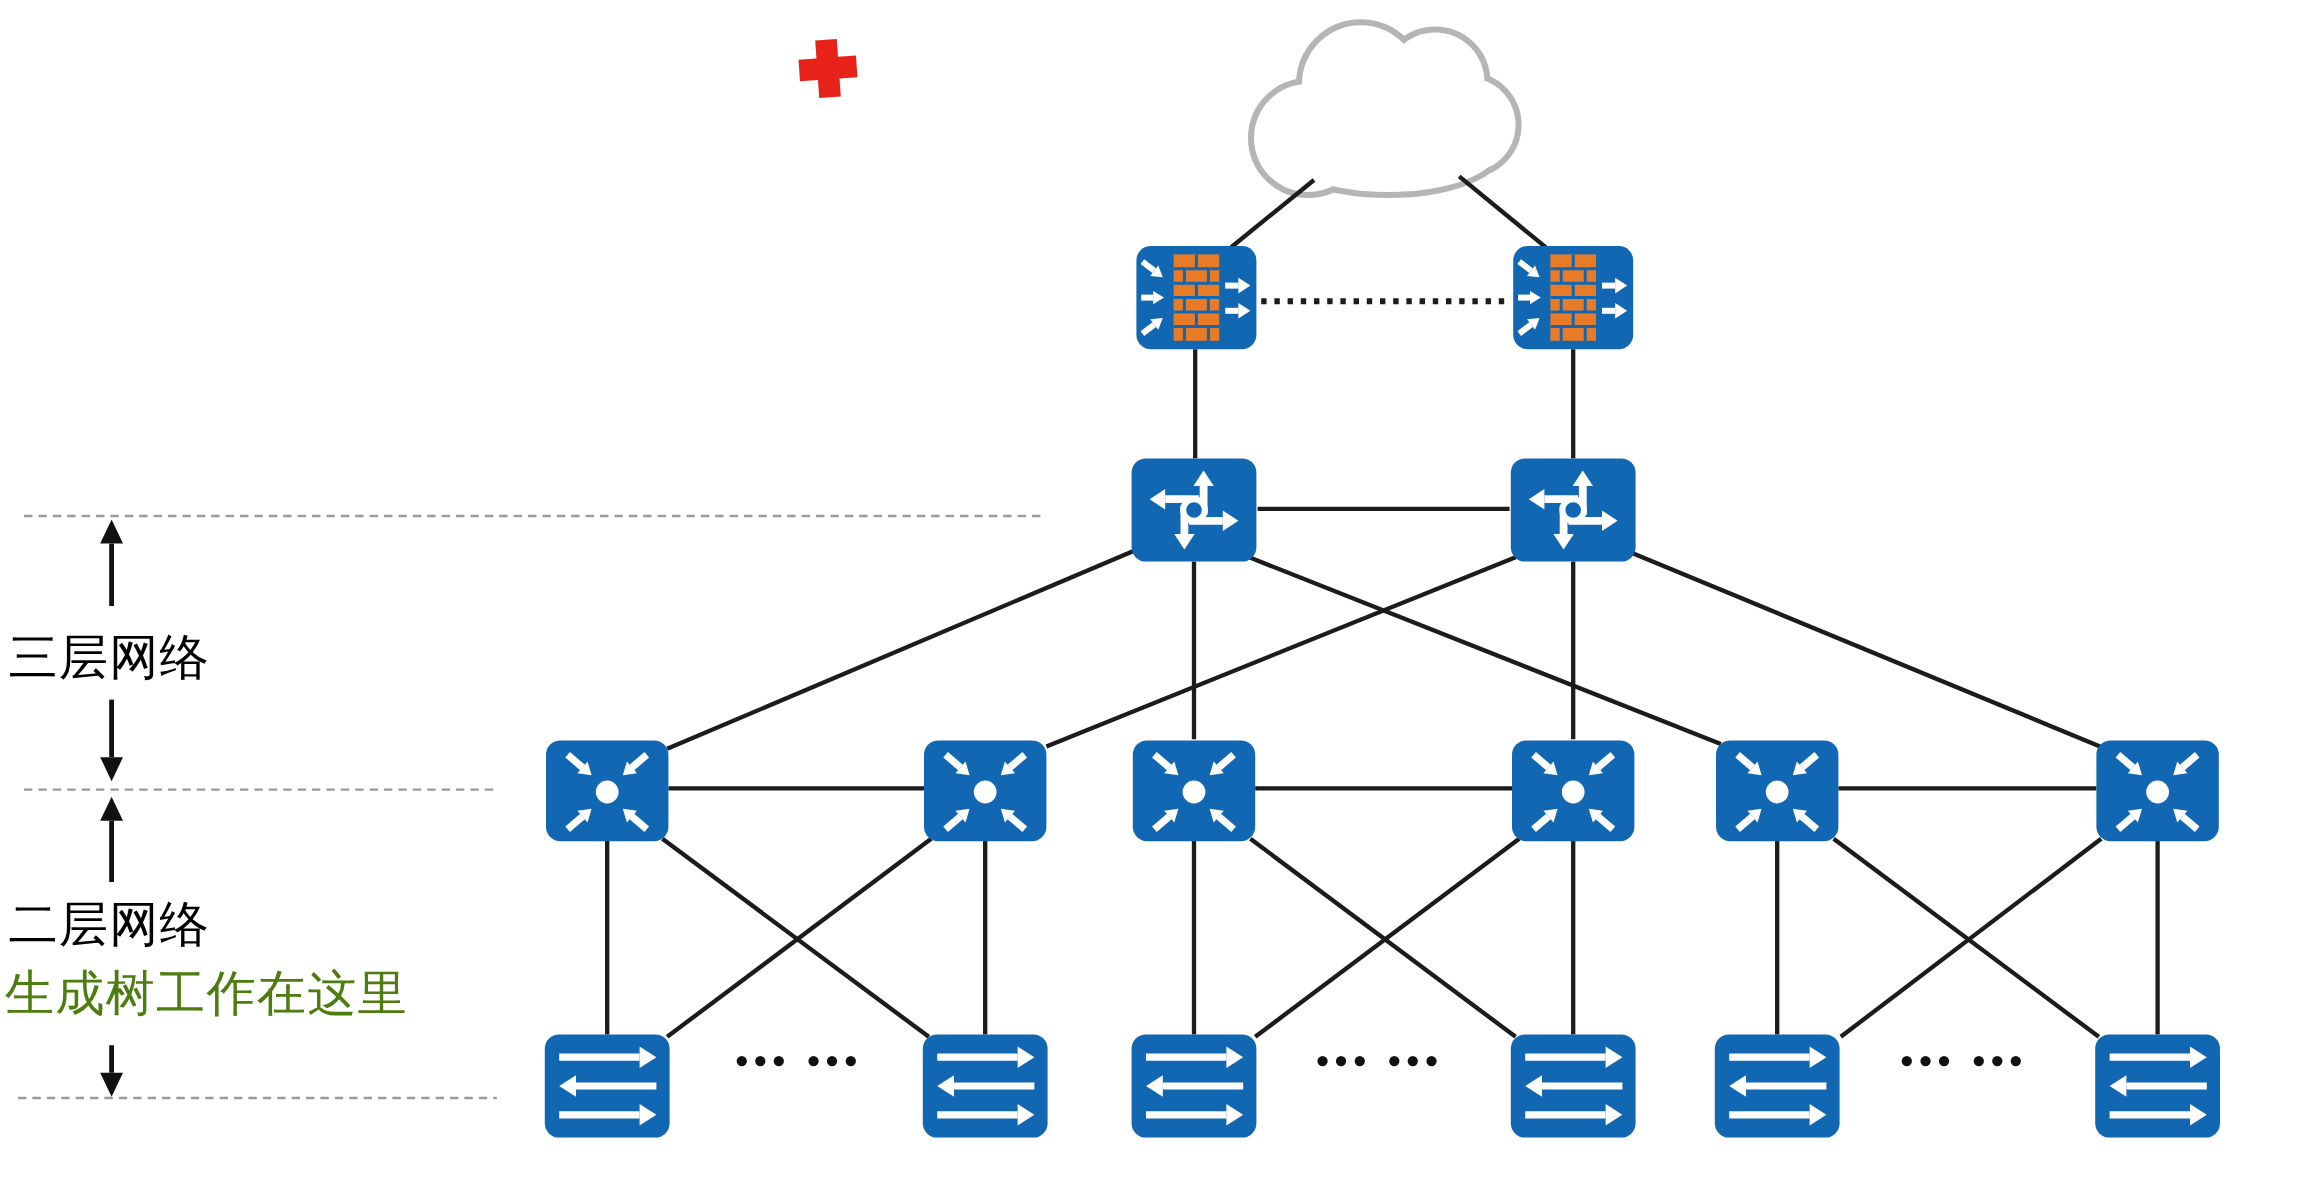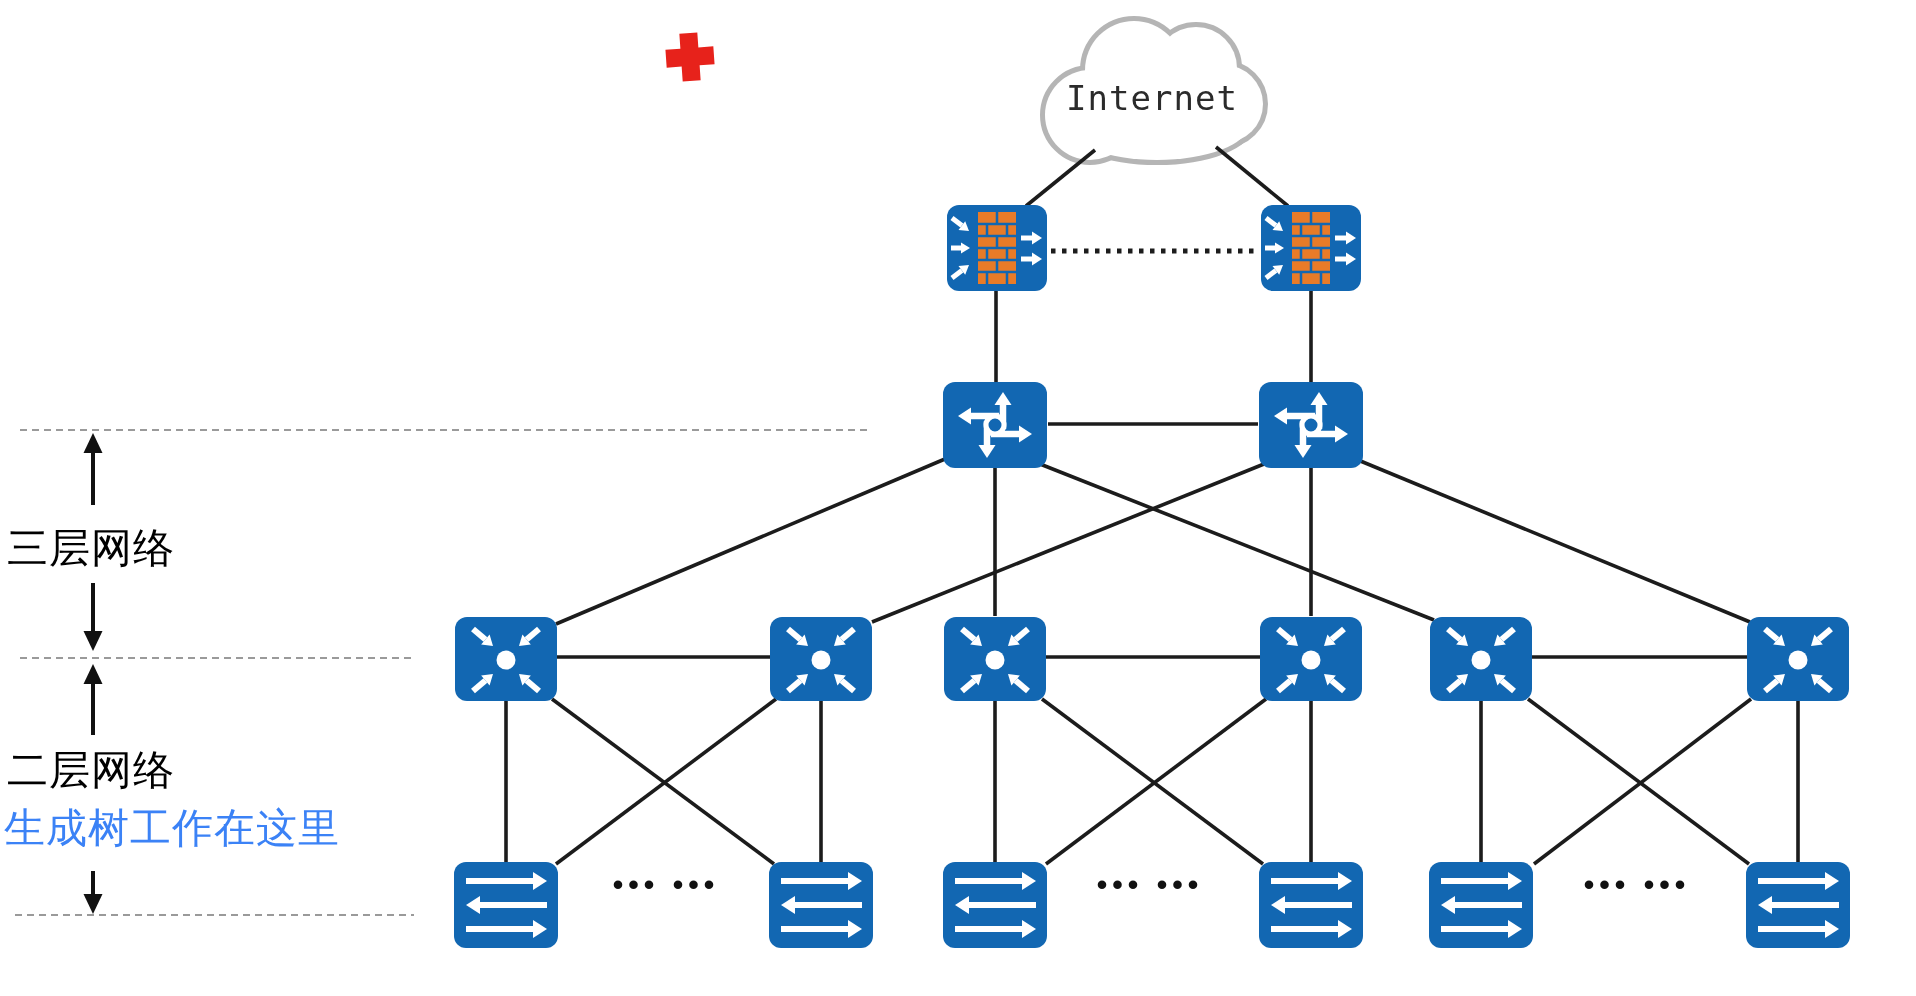--- a/index.html
+++ b/index.html
@@ -13,21 +13,21 @@
     position:absolute;white-space:nowrap;line-height:1.05;
     font-family:"Liberation Sans",sans-serif;color:#000000;
   }
   .label-internet{
     left:1040px;top:81px;width:224px;text-align:center;
     font-family:"DejaVu Sans Mono","Liberation Mono",monospace;
     font-size:34px;color:#2b2b2b;letter-spacing:1px;
   }
   .label-layer3{left:7px;top:527px;font-size:41px;letter-spacing:1px;}
   .label-layer2{left:7px;top:749px;font-size:41px;letter-spacing:1px;}
-  .label-stp{left:4px;top:807px;font-size:41px;letter-spacing:1px;color:#3b82f6;}
+  .label-stp{left:4px;top:807px;font-size:41px;letter-spacing:1px;color:#4d7c0f;}
   .label-dots{
     font-size:30px;font-weight:bold;color:#111;letter-spacing:5px;
     width:160px;text-align:center;top:869px;
   }
   .dots-1{left:586px;}
   .dots-2{left:1070px;}
   .dots-3{left:1557px;}
 </style>
 </head>
 <body>
@@ -356,21 +356,20 @@
       </g>
       <g>
         <line x1="93" y1="871" x2="93" y2="894" stroke="#111" stroke-width="4"></line>
         <polygon points="93,914 83.5,894 102.5,894" fill="#111"></polygon>
       </g>
       <g>
         <polygon points="681,33 699,33 699,48 714,48 714,66 699,66 699,81 681,81 681,66 666,66 666,48 681,48" fill="#e7221b" transform="rotate(-4 690 57)"></polygon>
       </g>
     </svg>
 
-  <div class="overlay-label label-internet">Internet</div>
 
   <div class="overlay-label label-layer3">三层网络</div>
 
   <div class="overlay-label label-layer2">二层网络</div>
 
   <div class="overlay-label label-stp">生成树工作在这里</div>
 
   <div class="overlay-label label-dots dots-1">••• •••</div>
   <div class="overlay-label label-dots dots-2">••• •••</div>
   <div class="overlay-label label-dots dots-3">••• •••</div>

